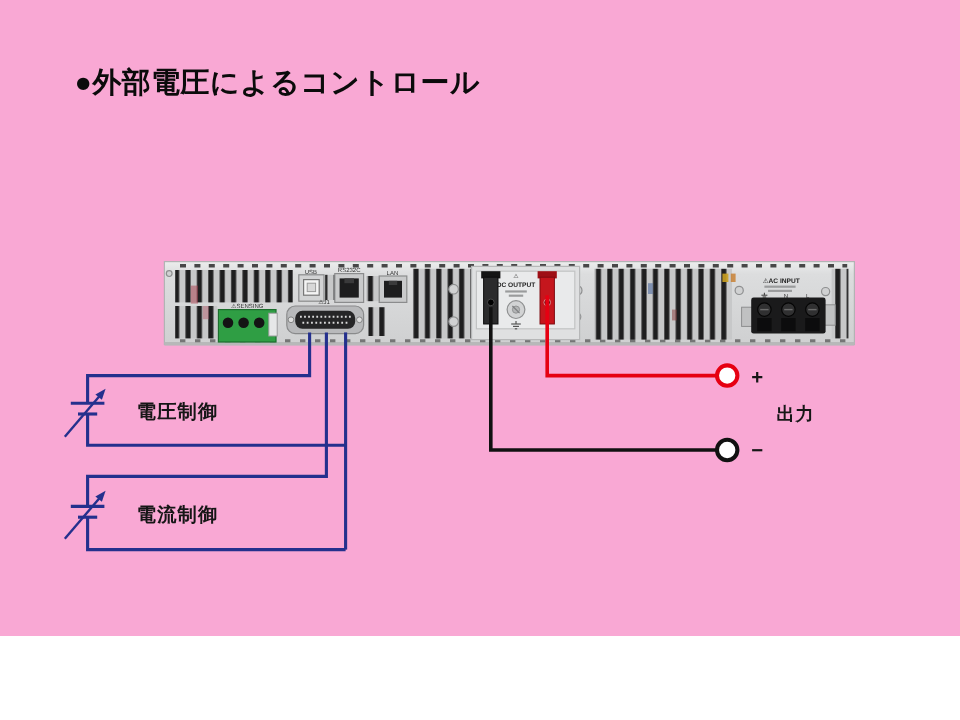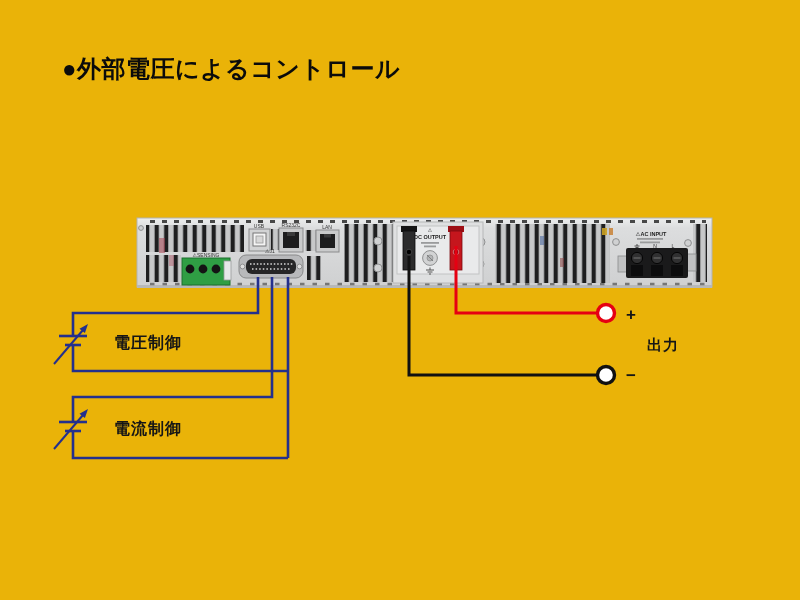--- a/index.html
+++ b/index.html
@@ -1,17 +1,17 @@
 <!DOCTYPE html>
 <html style="--wire_blue: #24308d; --wire_red: #e60012; --wire_black: #111111; --panel_gray: #d5d6d7; --sensing_green: #2f9e44; --busbar_red: #c5161d;"><head>
 <meta charset="utf-8">
 <style>
   html,body{margin:0;padding:0;background:#ffffff;}
   body{font-family:"Liberation Sans","DejaVu Sans",sans-serif;}
-  .stage{position:relative;width:800px;height:600px;background:#eab308;overflow:hidden;}
+  .stage{position:relative;width:800px;height:530px;background:#f9a8d4;overflow:hidden;}
   svg{display:block;}
   text{font-family:"Liberation Sans","DejaVu Sans",sans-serif;}
   .title-text{font-size:24px;font-weight:bold;fill:#0b0b0b;letter-spacing:.5px;}
   .ctl-label{font-size:16px;font-weight:bold;fill:#161616;letter-spacing:1px;}
   .out-label{font-size:15px;font-weight:bold;fill:#161616;letter-spacing:1px;}
   .pm-label{font-size:17px;font-weight:bold;fill:#161616;}
   .tiny-label{font-size:5px;fill:#333;}
   .tiny-label-b{font-size:5.5px;font-weight:bold;fill:#222;}
   .wire-blue{stroke:var(--wire_blue,#24308d);stroke-width:2.6;fill:none;stroke-linejoin:miter;}
   .bar-blue{stroke:var(--wire_blue,#24308d);stroke-width:2.6;fill:none;}

